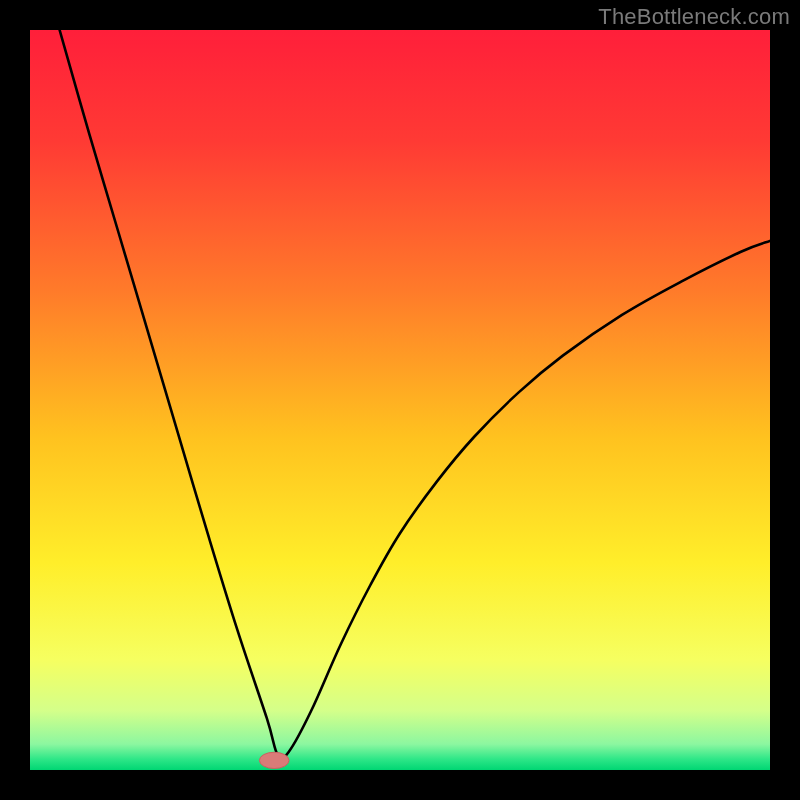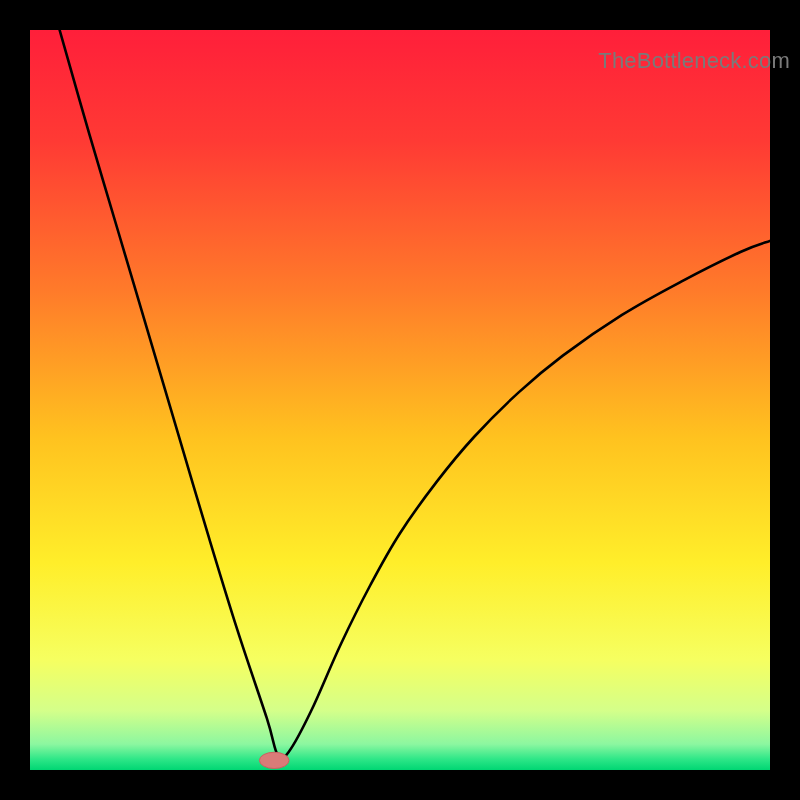--- a/index.html
+++ b/index.html
@@ -26,21 +26,20 @@
   }
   .watermark {
     position: absolute;
     top: 4px;
     right: 10px;
     color: #7a7a7a;
     font-size: 22px;
     font-weight: 500;
     letter-spacing: 0.2px;
     user-select: none;
-    margin-top: 44px;
   }
   svg { display: block; }
 </style>
 </head>
 <body>
 
 <div class="frame">
   <div class="plot">
     <svg id="chart-svg" width="740" height="740" viewBox="0 0 740 740">
       <defs>

